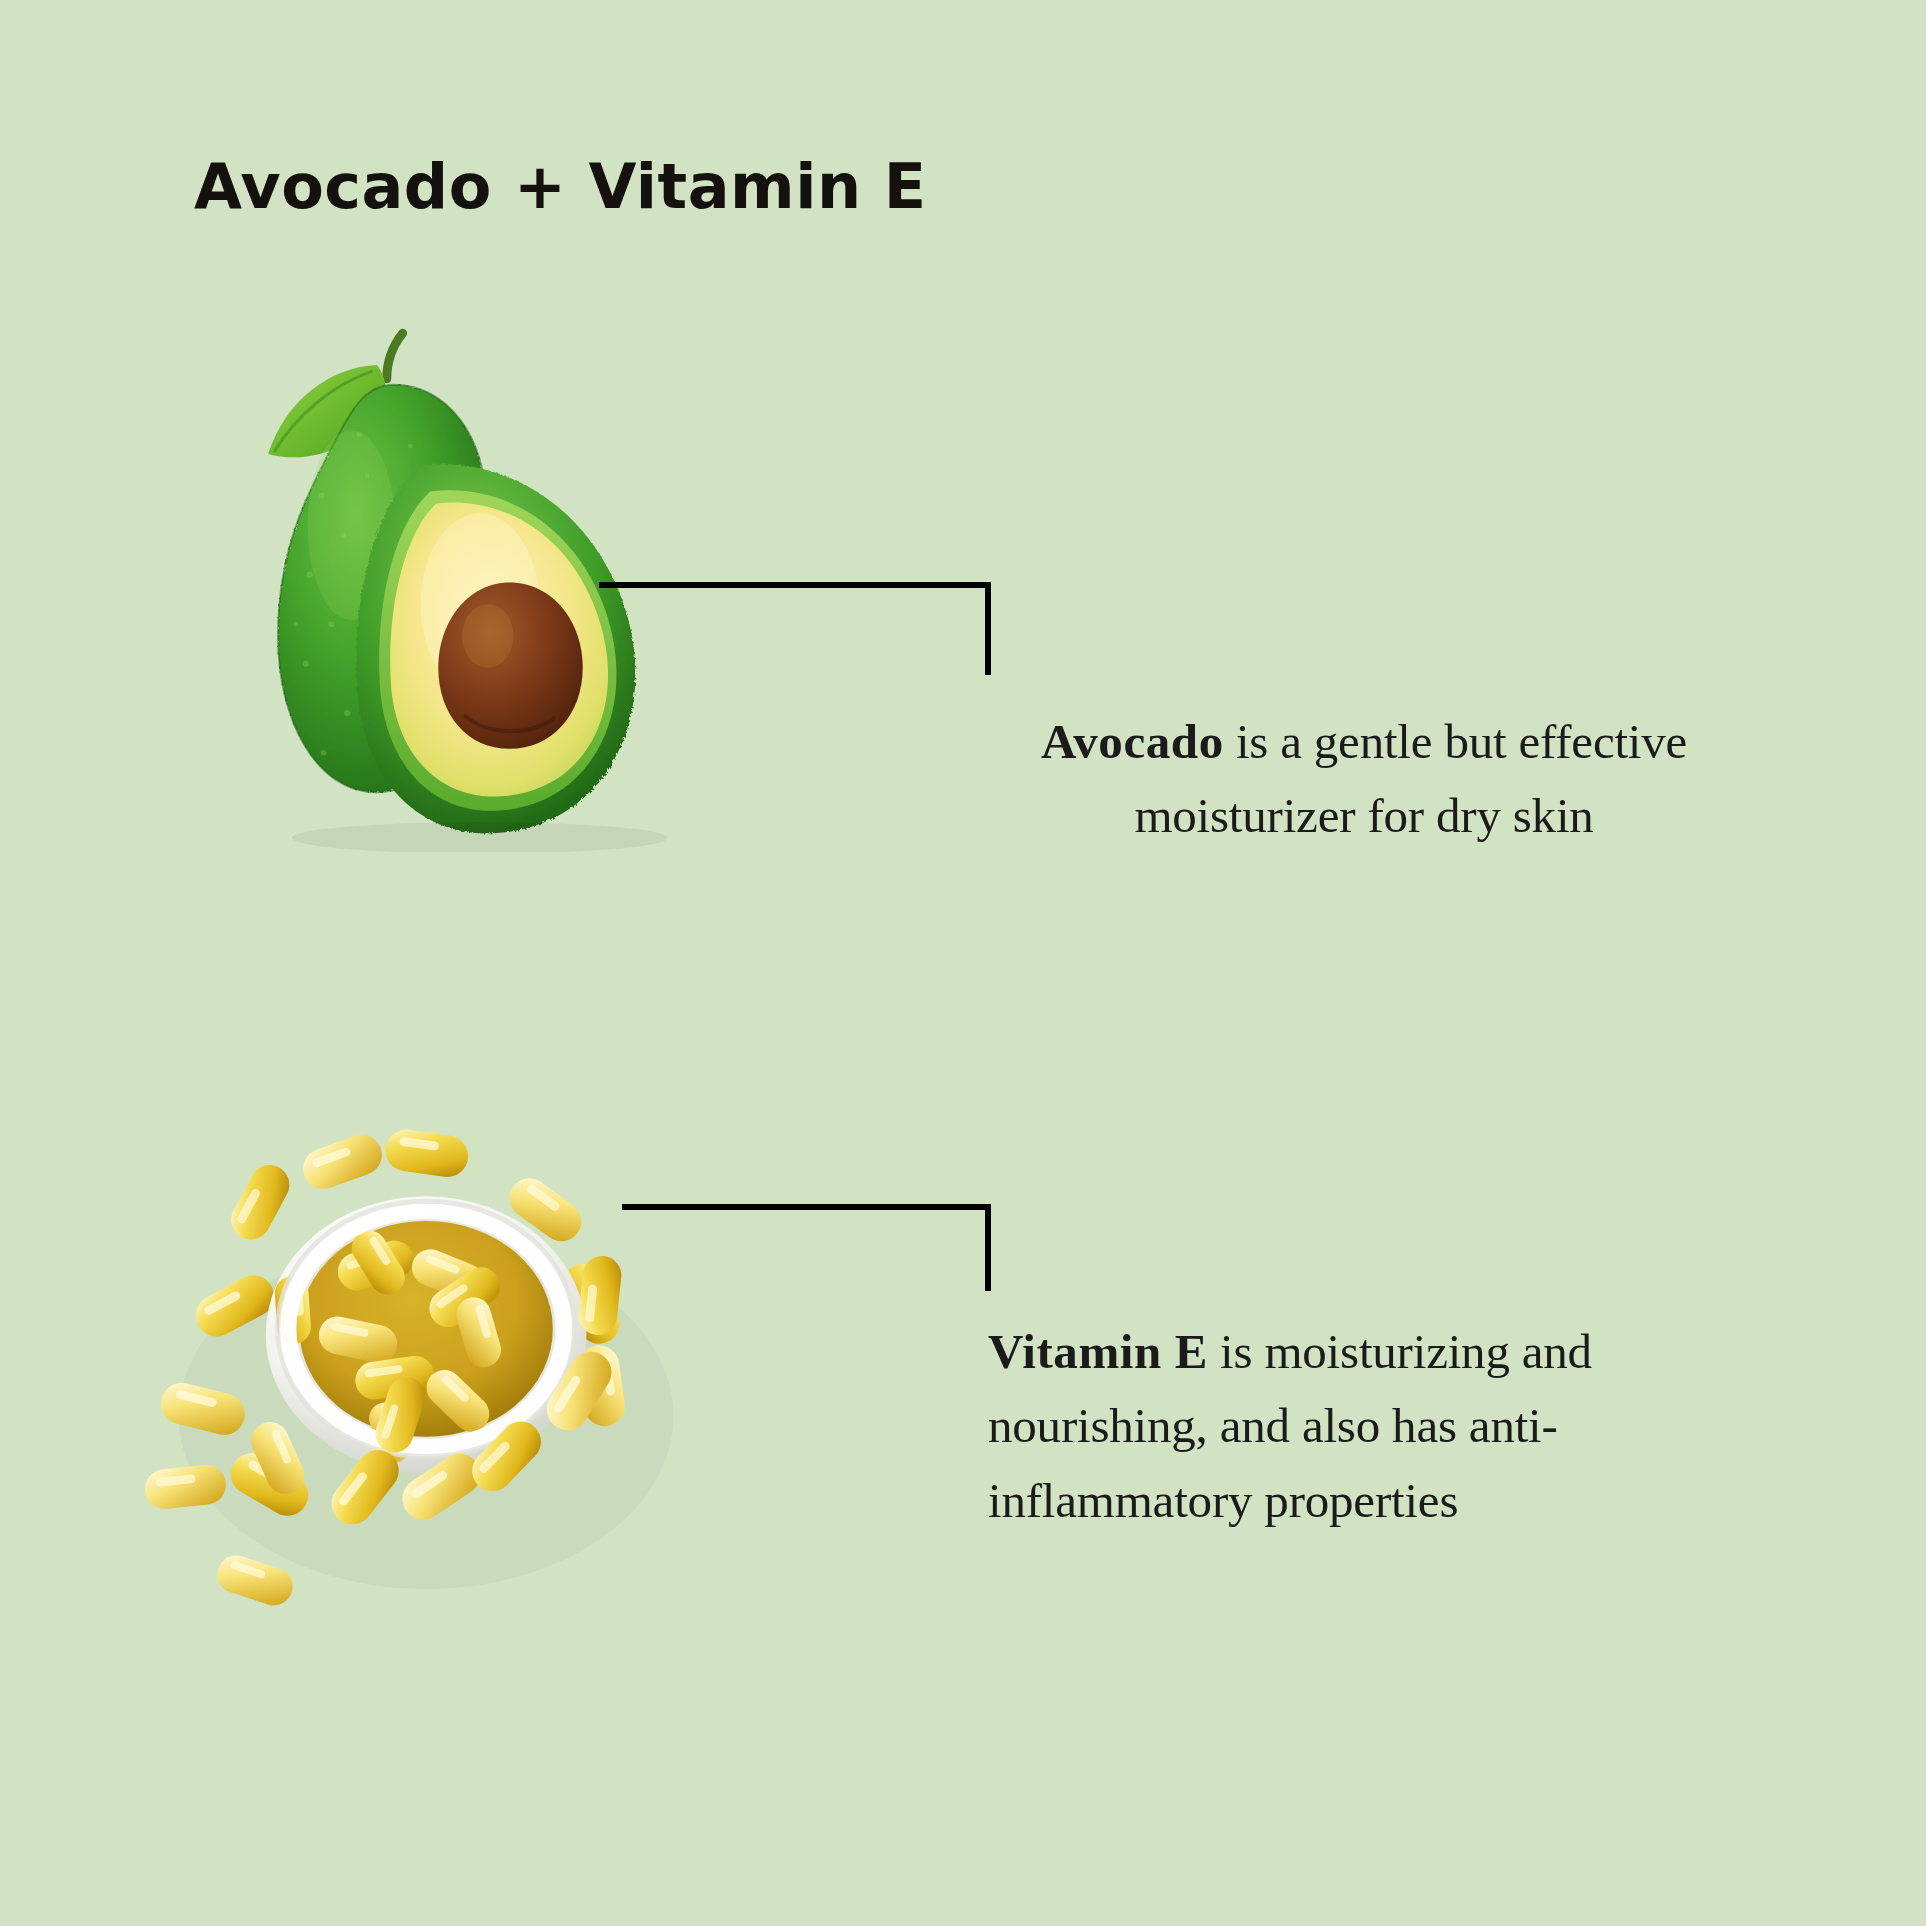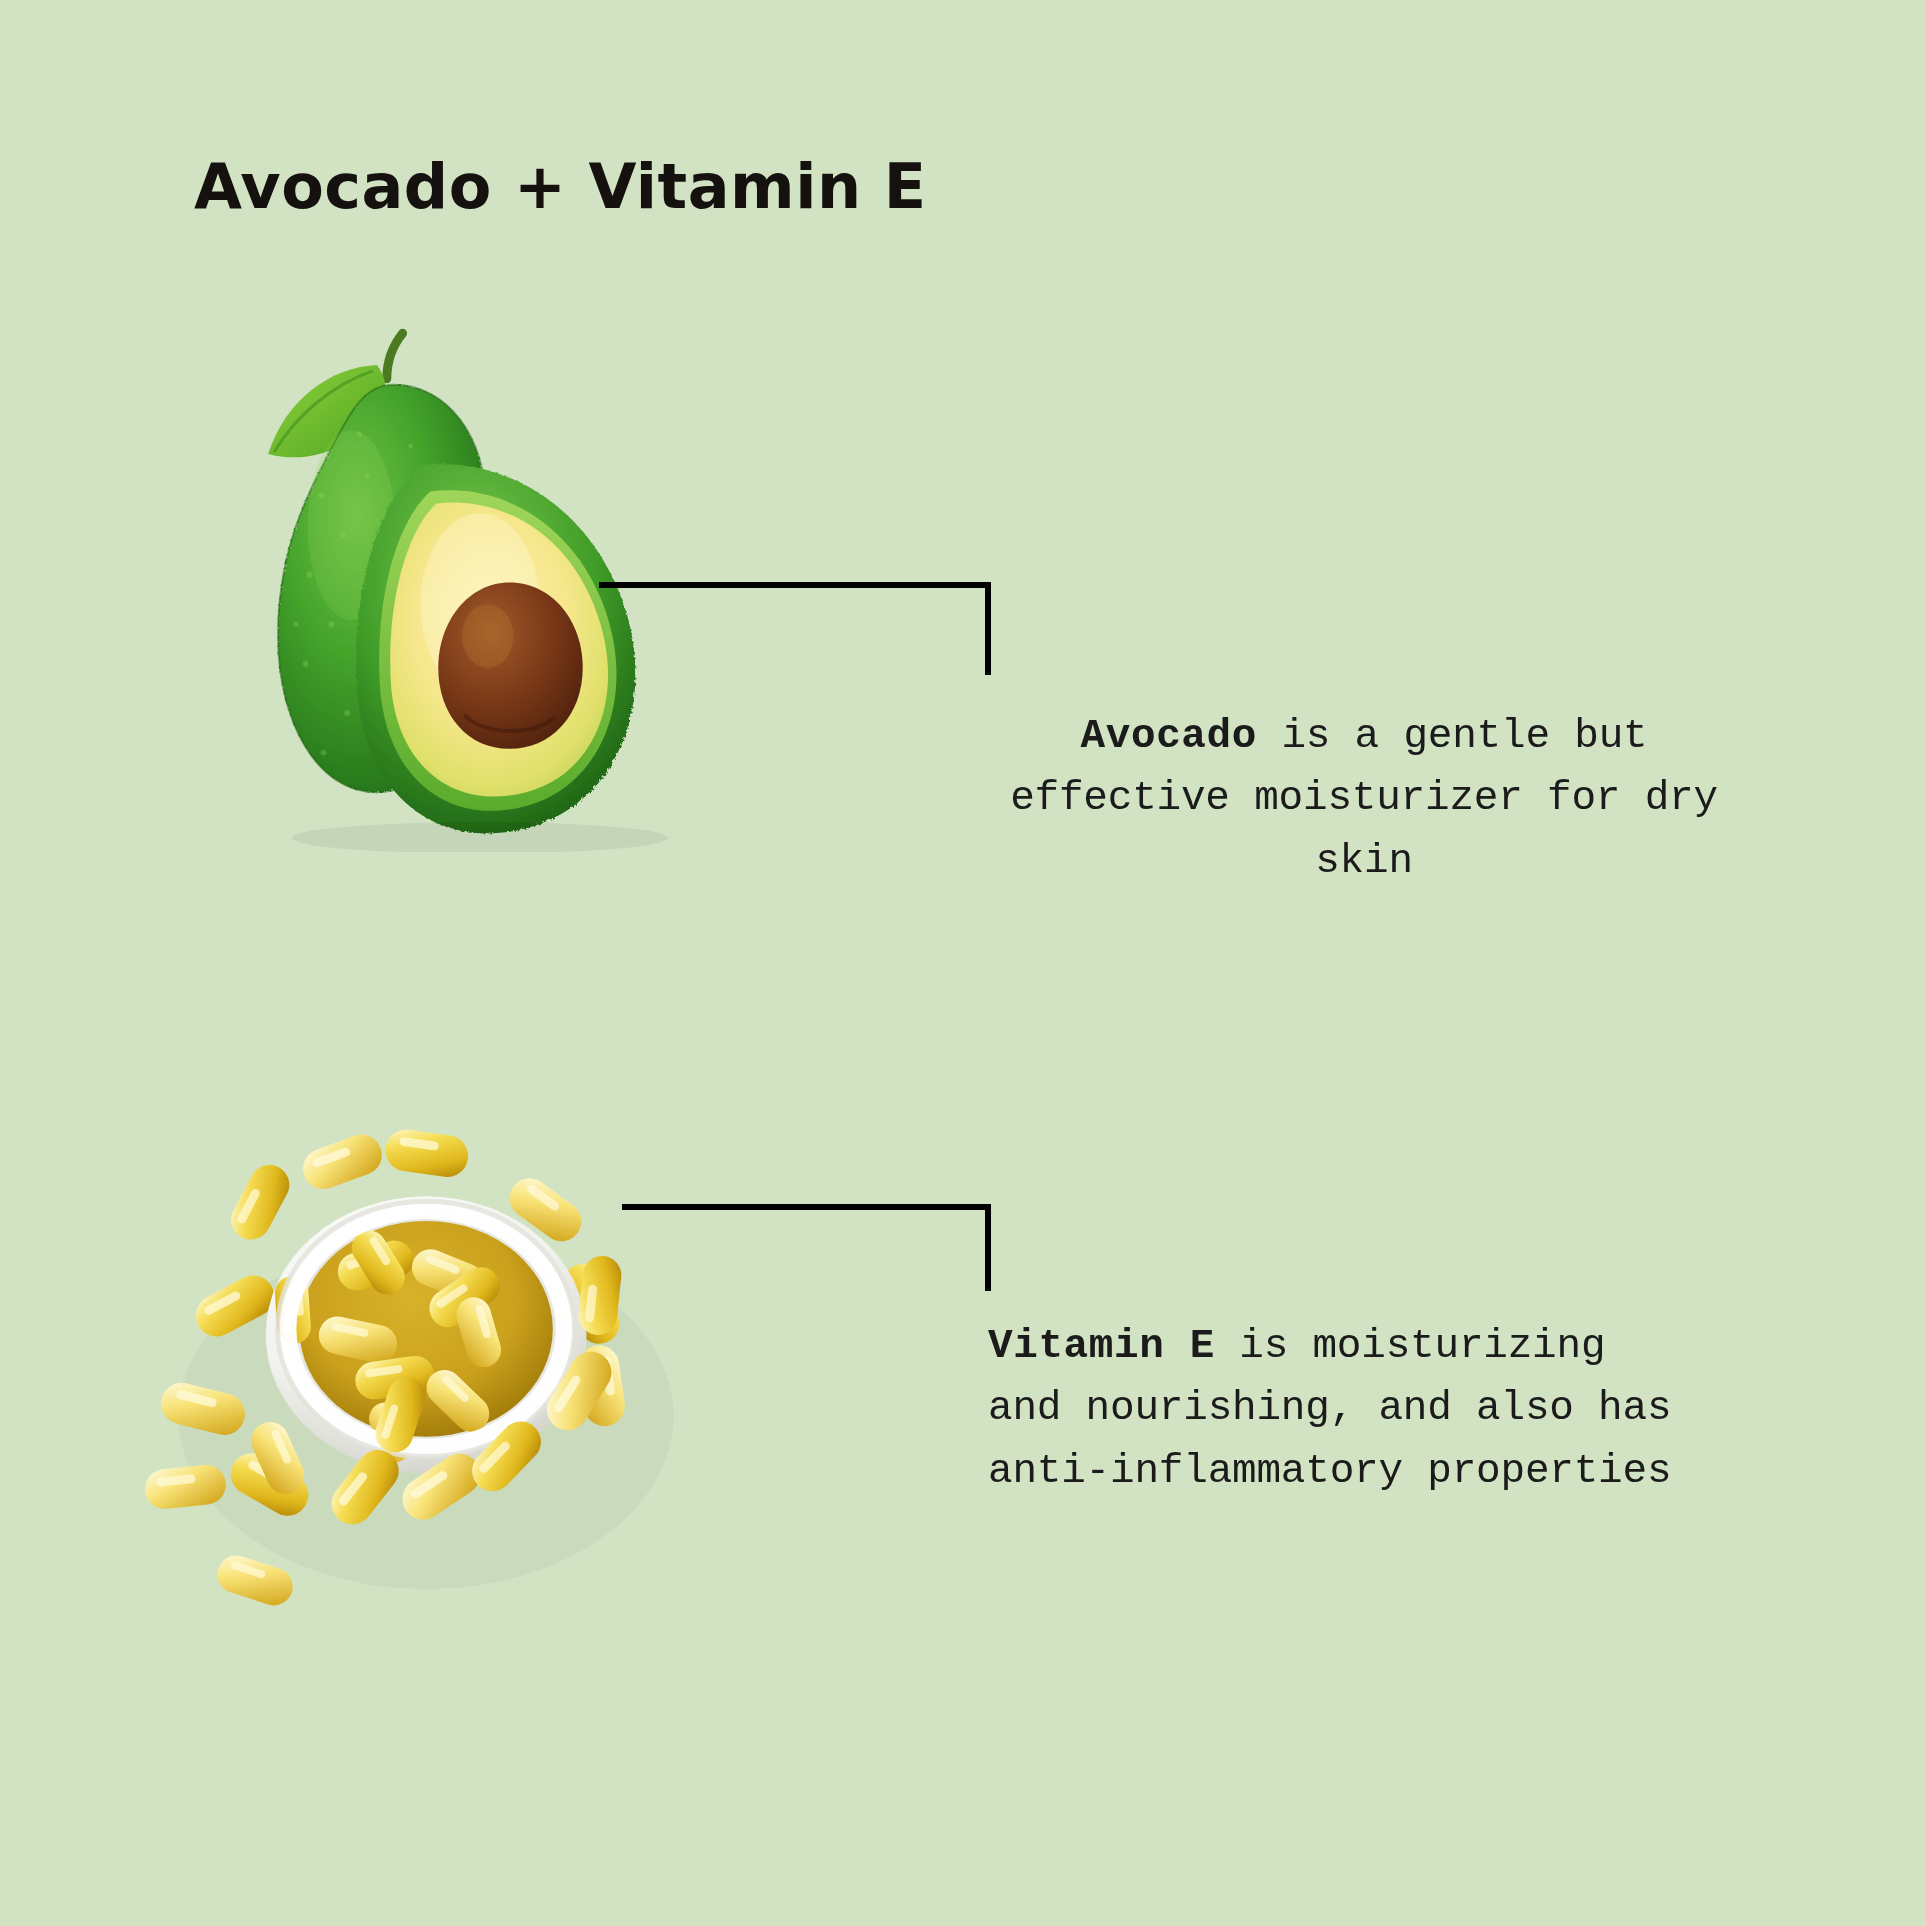--- a/index.html
+++ b/index.html
@@ -49,24 +49,24 @@
     position: absolute;
     width: 6px;
     background: #000;
     top: 0;
   }
 
   
   .desc {
     position: absolute;
     color: #1b1b1b;
-    font-size: 41px;
+    font-size: 49px;
     line-height: 1.52;
     font-weight: 300;
-    font-family: Liberation Mono, monospace;
+    font-family: Liberation Serif, serif;
     letter-spacing: -0.2px;
   }
   .desc .lead {
     font-weight: 700;
     letter-spacing: 0.6px;
   }
 
   #desc-avocado {
     left: 988px;
     top: 705px;

